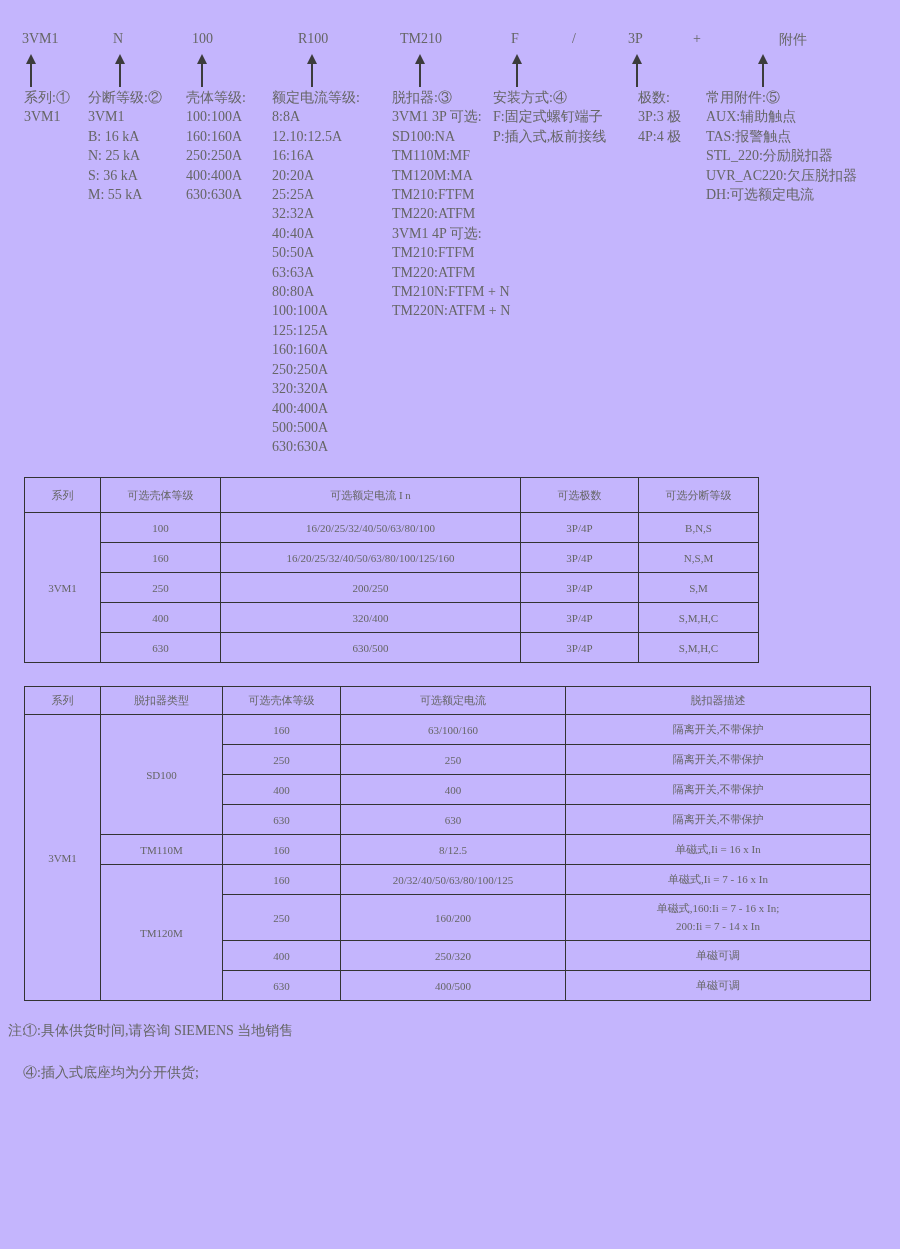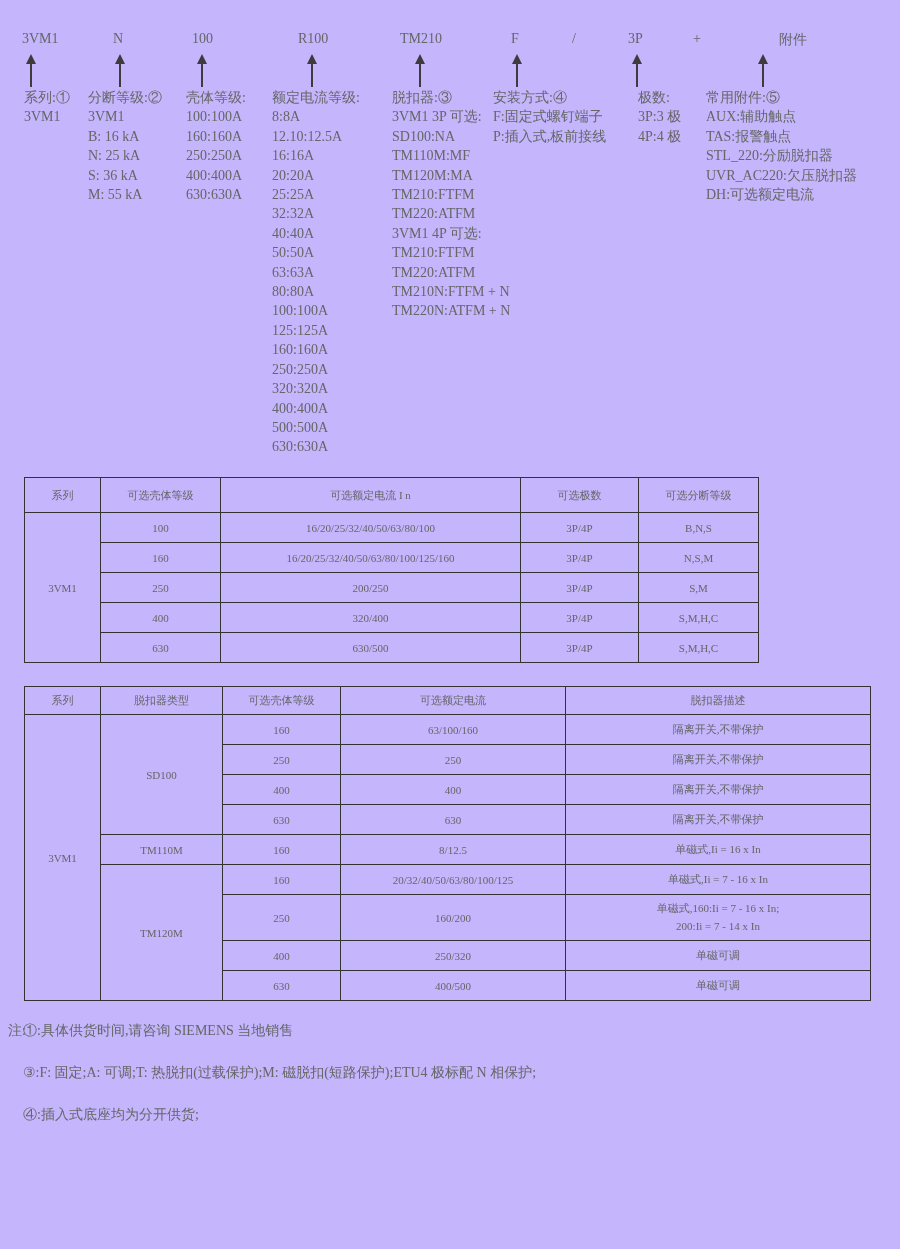--- a/index.html
+++ b/index.html
@@ -269,17 +269,16 @@
         <tr>
           <td>630</td>
           <td>400/500</td>
           <td>单磁可调</td>
         </tr>
       </tbody>
   </table>
 
   <section class="notes">
       <div class="note-line"><span class="note-prefix">注:</span><span>①:具体供货时间,请咨询 SIEMENS 当地销售</span></div>
-      <div class="note-line"><span>③:F: 固定;A: 可调;T: 热脱扣(过载保护);M: 磁脱扣(短路保护);ETU4 极标配 N 相保护;</span></div>
       <div class="note-line"><span>④:插入式底座均为分开供货;</span></div>
     </section>
 
 </div>
 
 </body></html>

